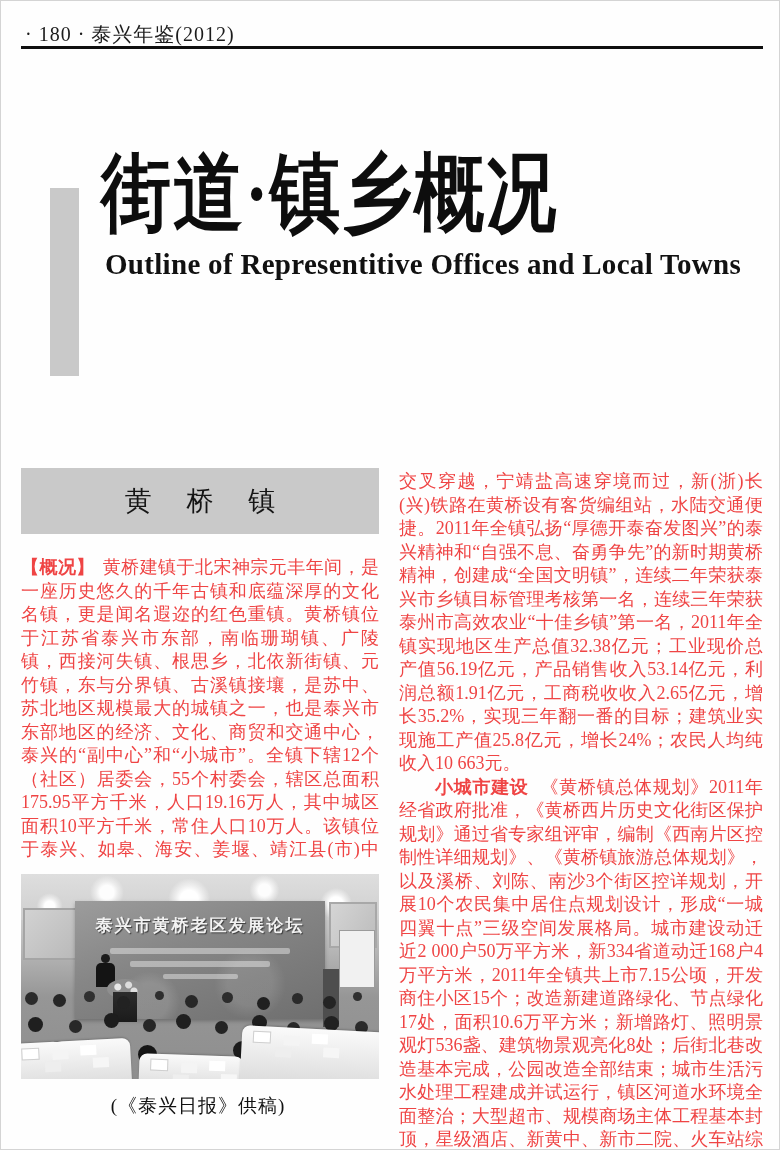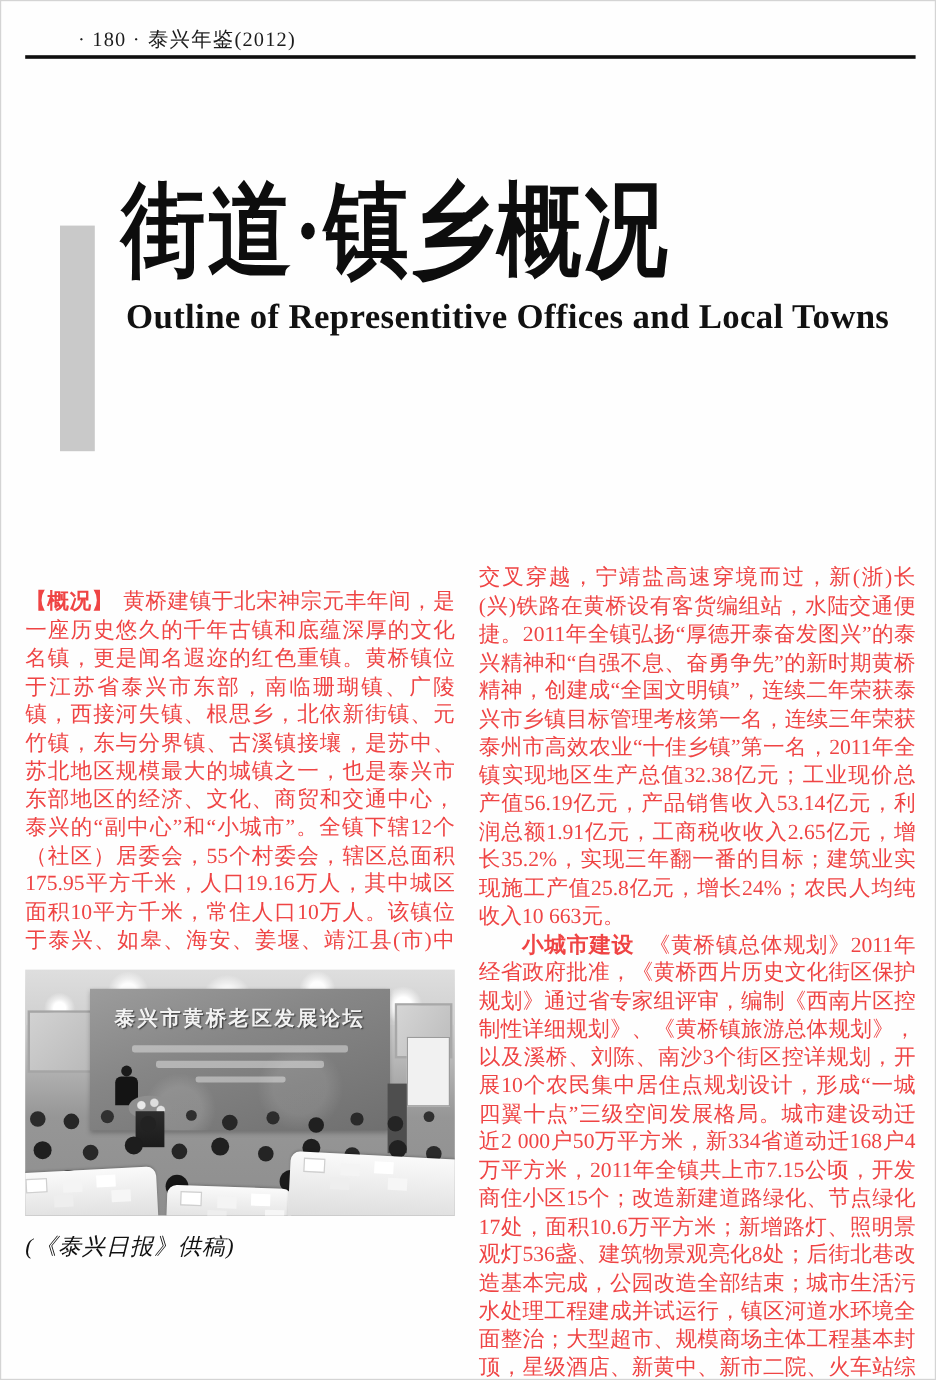--- a/index.html
+++ b/index.html
@@ -3,21 +3,21 @@
 <meta charset="utf-8">
 <style>
   html,body { margin:0; padding:0; background:#ffffff; }
   .page {
     position:relative; width:780px; height:1150px; overflow:hidden;
     background:#fefefe; box-sizing:border-box; border:1px solid #d4d4d4;
     font-family:"Liberation Serif","DejaVu Serif",serif; color:#1a1a1a;
   }
 
   
-  .running-head { position:absolute; left:24px; top:20px; font-size:17px; letter-spacing:1px; color:#1c1c1c;margin-left:40px; }
+  .running-head { position:absolute; left:24px; top:20px; font-size:20px; letter-spacing:1px; color:#1c1c1c; }
   .running-head .pgmark { margin-right:6px; }
   .head-rule { position:absolute; left:20px; top:45px; width:742px; height:3px; background:#0f0f0f; }
 
   
   .accent-bar { position:absolute; left:49px; top:187px; width:29px; height:188px; background:#c9c9c9; }
   .title-zh {
     position:absolute; left:100px; top:150px; margin:0;
     font-size:70px; font-weight:900; letter-spacing:2px; line-height:1;
     transform:scaleY(1.22); transform-origin:0 0; color:#0d0d0d; white-space:nowrap;
   }
@@ -53,21 +53,21 @@
       radial-gradient(circle at 8% 70%, #ffffff 0 5px, rgba(255,255,255,.55) 8px, transparent 13px),
       radial-gradient(circle at 24% 40%, #fdfdfd 0 7px, rgba(255,255,255,.5) 11px, transparent 17px),
       radial-gradient(circle at 47% 55%, #ffffff 0 9px, rgba(255,255,255,.55) 14px, transparent 21px),
       radial-gradient(circle at 68% 35%, #fdfdfd 0 6px, rgba(255,255,255,.5) 10px, transparent 15px),
       radial-gradient(circle at 88% 65%, #ffffff 0 7px, rgba(255,255,255,.5) 11px, transparent 16px),
       linear-gradient(180deg,#dedede,#cfcfcf);
   }
   .ph-art-left  { position:absolute; left:2px;  top:34px; width:52px; height:48px; background:linear-gradient(135deg,#d2d2d2,#b9b9b9); border:2px solid #a5a5a5; }
   .ph-art-right { position:absolute; right:2px; top:28px; width:44px; height:42px; background:linear-gradient(120deg,#d5d5d5,#bcbcbc); border:2px solid #a8a8a8; }
   .ph-backdrop {
-    position:absolute; left:54px; top:16px; width:250px; height:118px;
+    position:absolute; left:54px; top:27px; width:250px; height:118px;
     background:
       radial-gradient(circle at 30% 85%, rgba(255,255,255,.12) 0 18px, transparent 30px),
       radial-gradient(circle at 70% 70%, rgba(255,255,255,.10) 0 22px, transparent 36px),
       linear-gradient(160deg,#9c9c9c 0%,#868686 40%,#6f6f6f 100%);
     box-shadow:0 2px 4px rgba(0,0,0,.25);
   }
   .ph-title { margin-top:13px; text-align:center; font-size:17px; font-weight:bold; color:#f2f2f2; letter-spacing:2px; text-shadow:1px 1px 1px #3c3c3c; white-space:nowrap; }
   .ph-sub { height:6px; margin:7px auto 0; background:rgba(240,240,240,.45); border-radius:2px; filter:blur(.6px); }
   .s1 { width:72%; margin-top:11px; } .s2 { width:56%; } .s3 { width:30%; height:5px; }
   .ph-screen { position:absolute; right:4px; top:56px; width:34px; height:56px; background:#f1f1f1; border:1px solid #9b9b9b; }
@@ -97,40 +97,41 @@
   .ph-table { position:absolute; background:linear-gradient(180deg,#fafafa,#dcdcdc); border-radius:8px 8px 0 0; box-shadow:0 -1px 2px rgba(0,0,0,.2); }
   .t1 { left:-10px; bottom:-8px; width:120px; height:46px; transform:rotate(-3deg); }
   .t2 { left:118px; bottom:-10px; width:104px; height:34px; transform:rotate(2deg); }
   .t3 { right:-12px; bottom:-6px; width:150px; height:56px; transform:rotate(3deg); }
   .ph-table::after { content:""; position:absolute; left:12px; top:6px; width:16px; height:10px; background:#ffffff; outline:1px solid #cfcfcf;
     box-shadow:30px 2px 0 #f4f4f4, 58px -1px 0 #ffffff, 22px 14px 0 #eeeeee, 70px 12px 0 #f6f6f6; }
 
   
   .caption { margin-top:6px; font-size:19px; line-height:25px; color:#111; }
   .cap1 { text-indent:26px; letter-spacing:1px; }
-  .cap2 { text-align:left; padding-right:4px; margin-top:14px; letter-spacing:1px;font-style:italic; }
+  .cap2 { text-align:center; padding-right:4px; margin-top:14px; letter-spacing:1px; }
 </style>
 </head>
 <body>
 
 <div class="page">
 
   <div class="running-head">
     <span class="pgmark">· 180 ·</span><span>泰兴年鉴(2012)</span>
   </div>
   <div class="head-rule"></div>
 
   <div class="accent-bar"></div>
   <h1 class="title-zh">街道·镇乡概况</h1>
   <div class="title-en">Outline of Representitive Offices and Local Towns</div>
 
 
   <div class="columns">
 
     <div class="col col-left">
+      <div class="section-box">黄 桥 镇</div>
 
       <p class="body-text overview">
         <b class="ov-label">【概况】</b><span>黄桥建镇于北宋神宗元丰年间，是一座历史悠久的千年古镇和底蕴深厚的文化名镇，更是闻名遐迩的红色重镇。黄桥镇位于江苏省泰兴市东部，南临珊瑚镇、广陵镇，西接河失镇、根思乡，北依新街镇、元竹镇，东与分界镇、古溪镇接壤，是苏中、苏北地区规模最大的城镇之一，也是泰兴市东部地区的经济、文化、商贸和交通中心，泰兴的“副中心”和“小城市”。全镇下辖12个（社区）居委会，55个村委会，辖区总面积175.95平方千米，人口19.16万人，其中城区面积10平方千米，常住人口10万人。该镇位于泰兴、如皋、海安、姜堰、靖江县(市)中心，是“五县(市)通衢”的交通要冲，沟通苏南、苏北的重要门户，素有“北分淮倭、南接江潮”的水上框纽之称，334省道、229省道在镇区内</span>
       </p>
 
       <div class="photo">
         <div class="ph-ceiling"></div>
         <div class="ph-art-left"></div>
         <div class="ph-art-right"></div>
         <div class="ph-backdrop">

